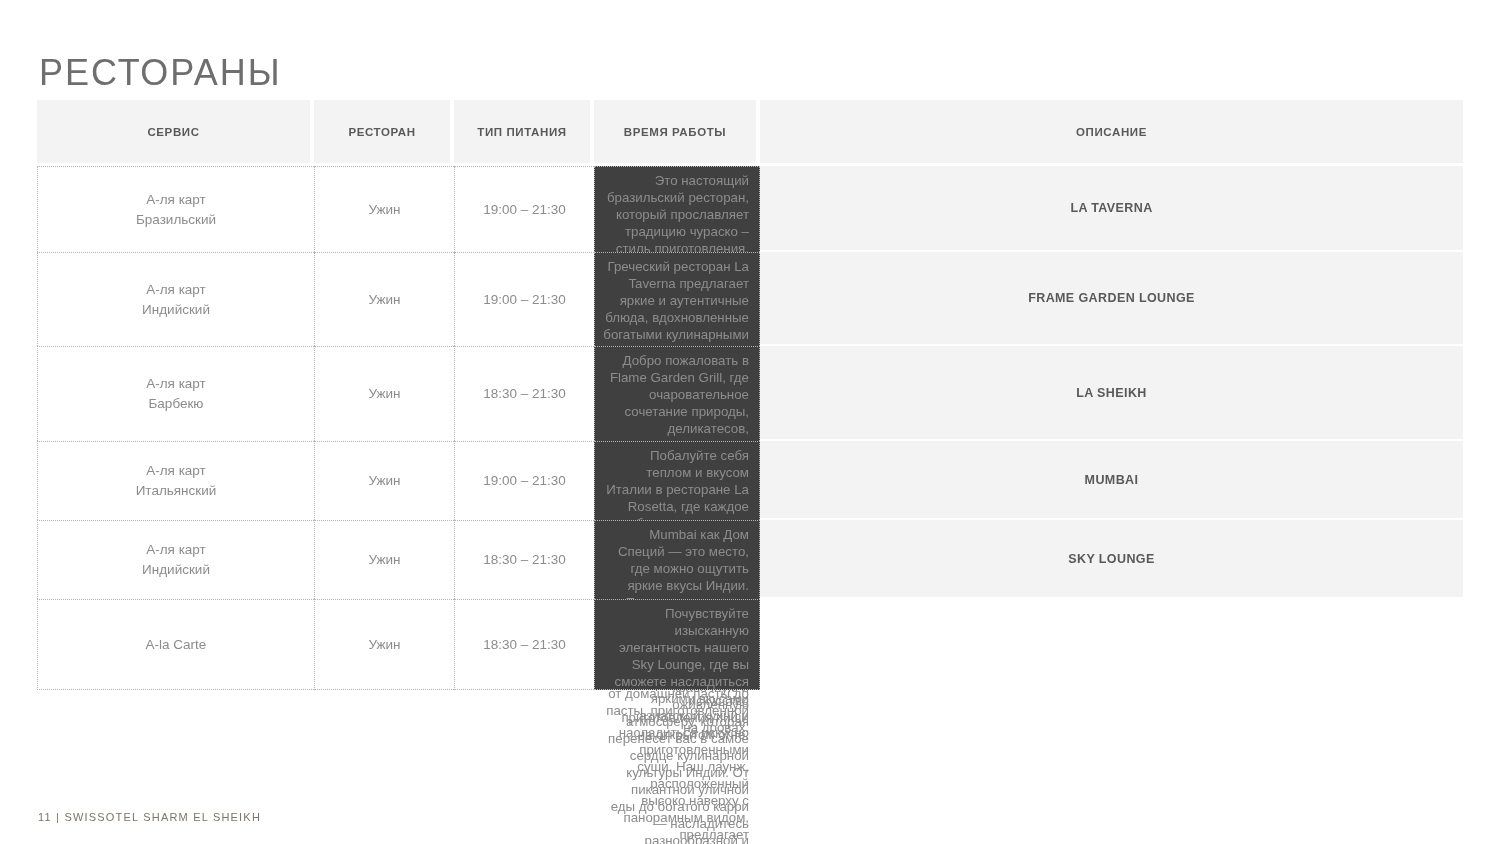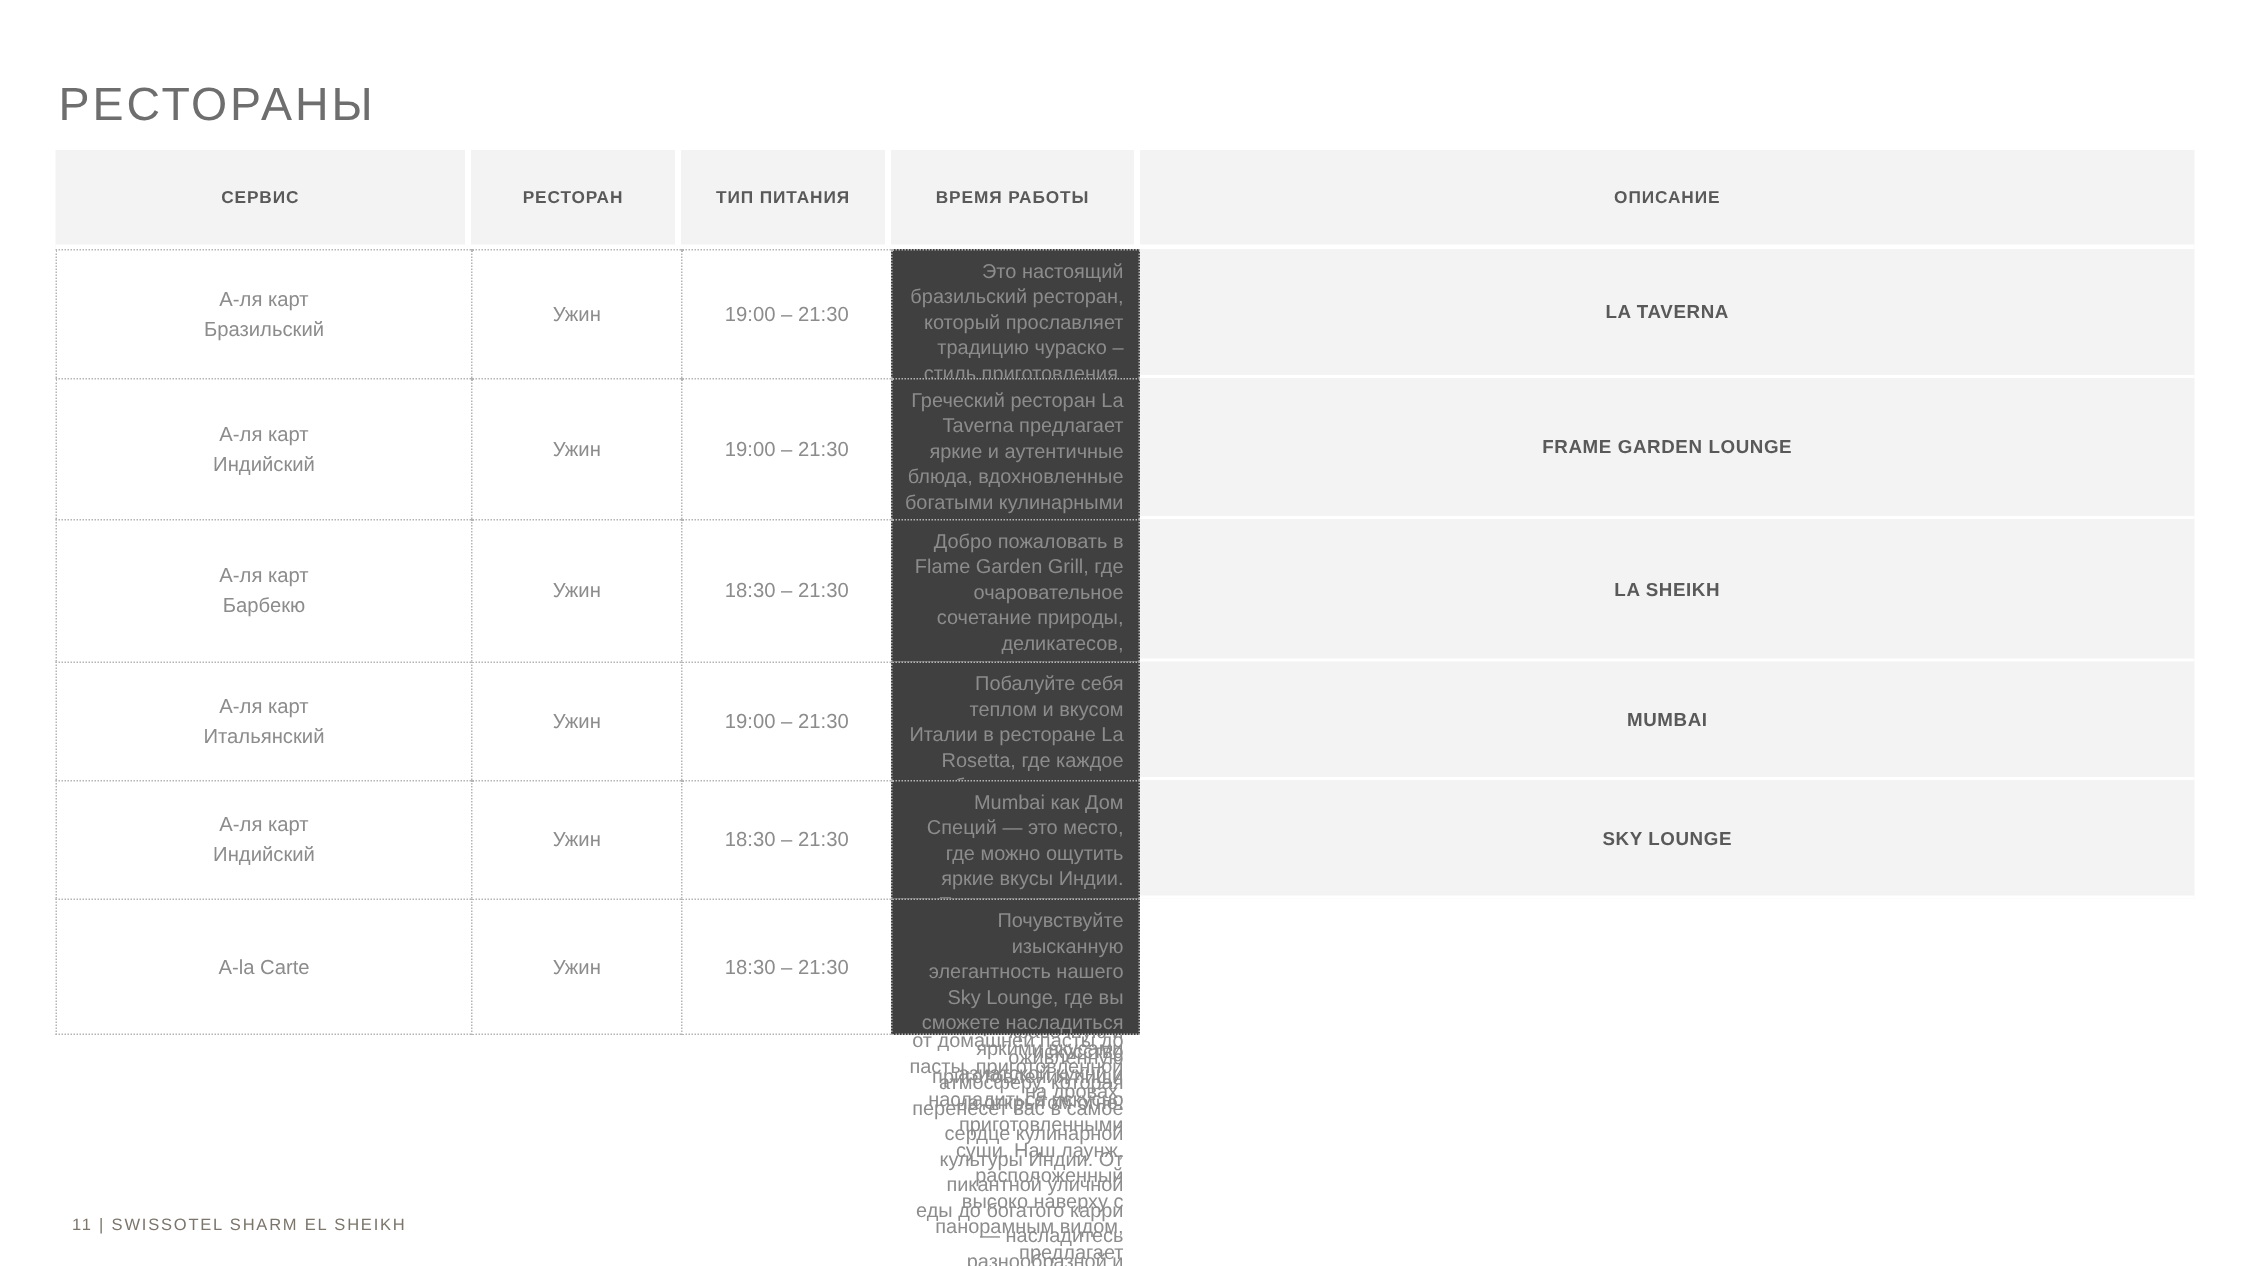--- a/index.html
+++ b/index.html
@@ -6,21 +6,21 @@
   html, body { background: #ffffff; }
   body {
     width: 1500px; height: 844px;
     position: relative;
     font-family: "Liberation Sans", sans-serif;
     overflow: hidden;
   }
   .page-title {
     position: absolute;
     left: 39px; top: 52px;
-    font-size: 31px;
+    font-size: 36px;
     font-weight: 400;
     color: #6e6e6e;
     letter-spacing: 2px;
   }
   .restaurant-table {
     position: absolute;
     left: 37px; top: 100px;
     width: 1426px;
     display: grid;
     grid-template-columns: 277px 140px 140px 166px auto;
@@ -60,21 +60,21 @@
     line-height: 1.28; text-align: right;
     border-left: 1px dotted #b5b5b5;
     border-top: 1px dotted #b5b5b5;
     background: #404040;
     padding: 5px 10px 4px 8px;
   }
   .col-last { border-right: 1px dotted #b5b5b5; }
   .row-last { border-bottom: 1px dotted #b5b5b5; }
   .footer-text {
     position: absolute;
-    left: 48px; top: 811px;
+    left: 38px; top: 811px;
     font-size: 11px;
     color: #7b756b;
     letter-spacing: 1.2px;
   }
 </style>
 </head>
 <body>
 
 <div class="page-title">РЕСТОРАНЫ</div>
 

